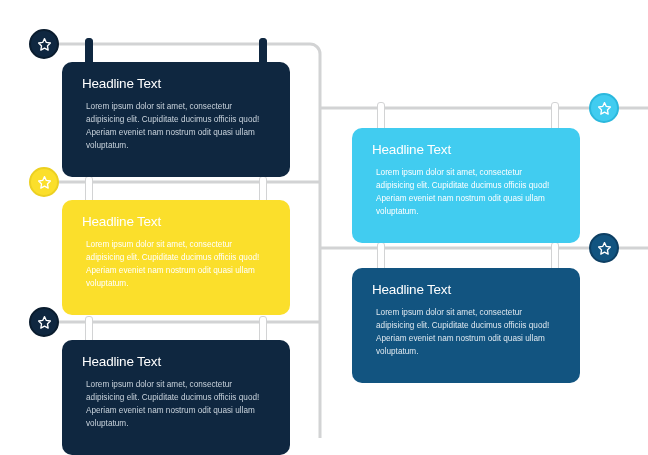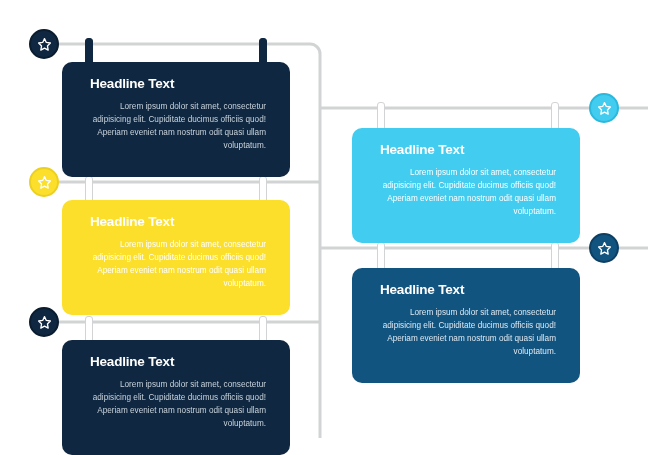--- a/index.html
+++ b/index.html
@@ -64,32 +64,31 @@
 
   
   .card {
     position: absolute;
     box-sizing: border-box;
     border-radius: 10px;
     padding: 14px 16px 16px 16px;
     z-index: 5;
   }
   .card .headline {
-    margin: 0 0 5px 12px;
+    margin: 0 0 5px 4px;
     font-size: 13.5px;
-    font-weight: bold;
+    font-weight: normal;
     letter-spacing: -0.2px;
     line-height: 1.15;
   }
   .card .body {
     margin: 8px;
     font-size: 8.2px;
     line-height: 1.62;
     letter-spacing: 0.01px;
-    text-align: right;
   }
 
   
   .card-left  { width: 228px; }
   .card-right { width: 228px; }
 </style>
 </head>
 <body>
 
 <div id="infographic">

